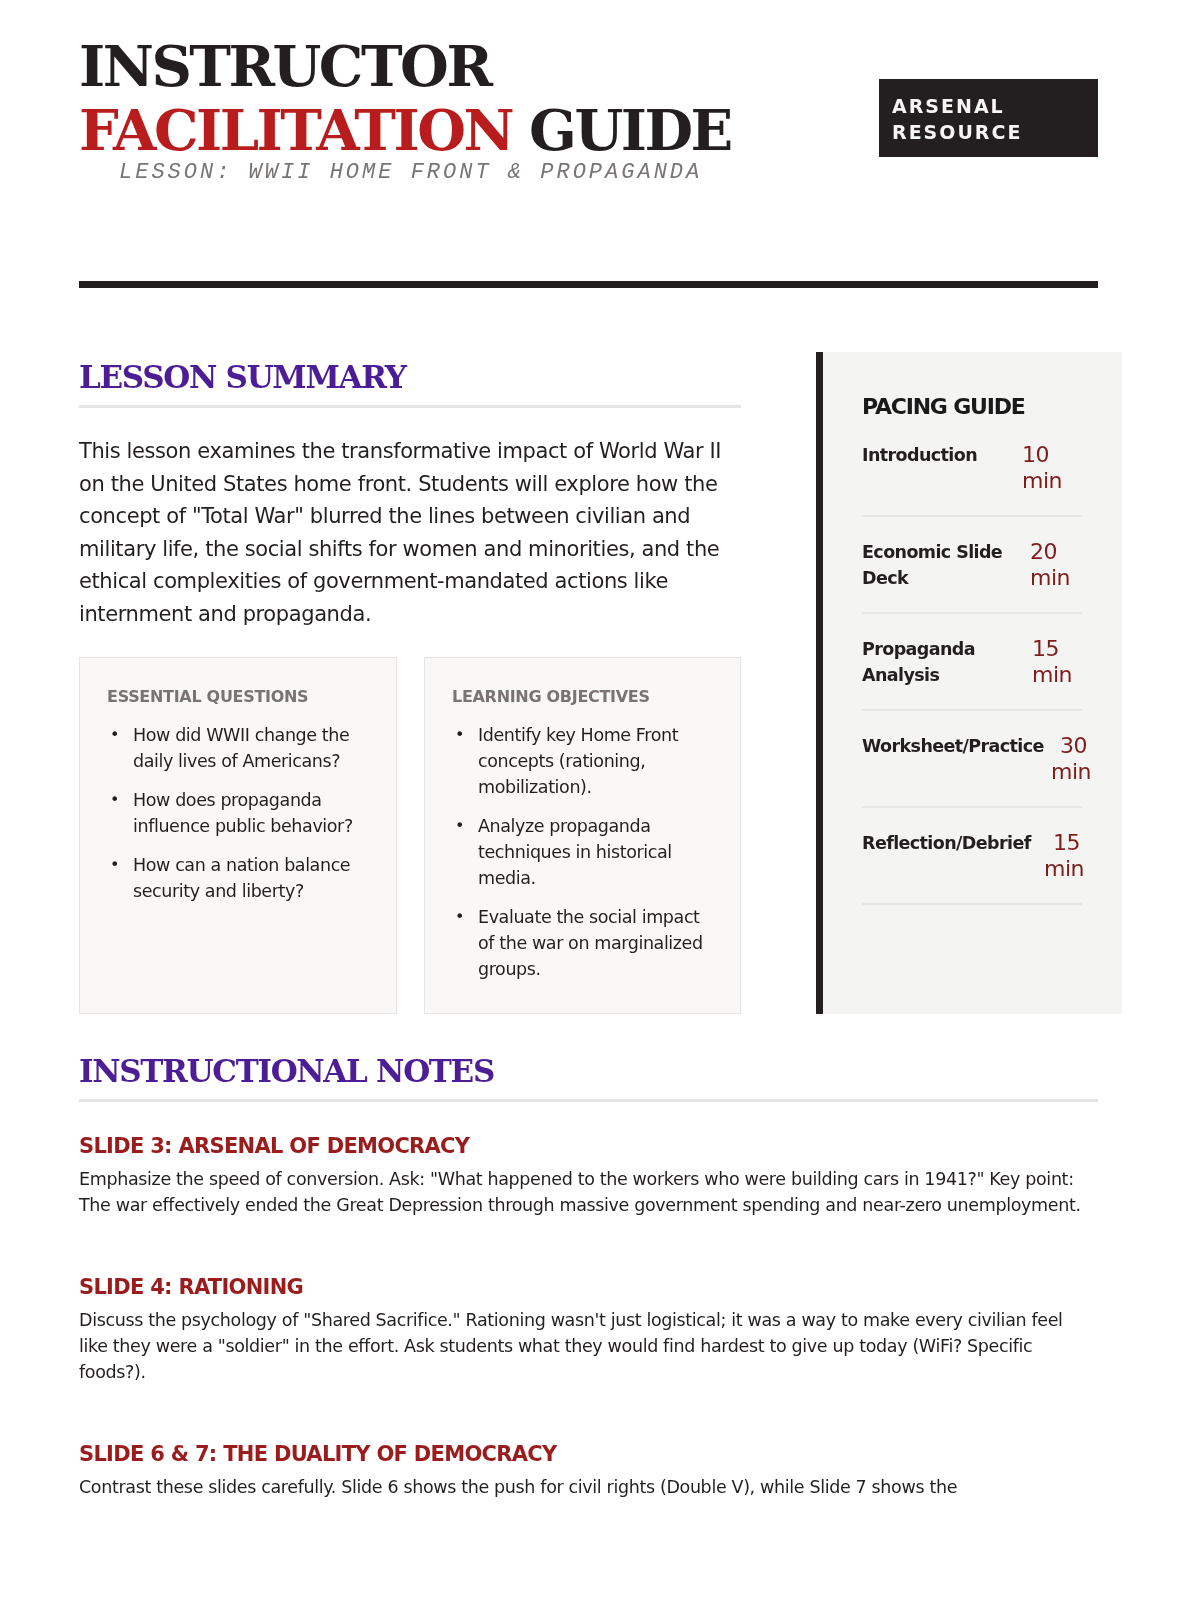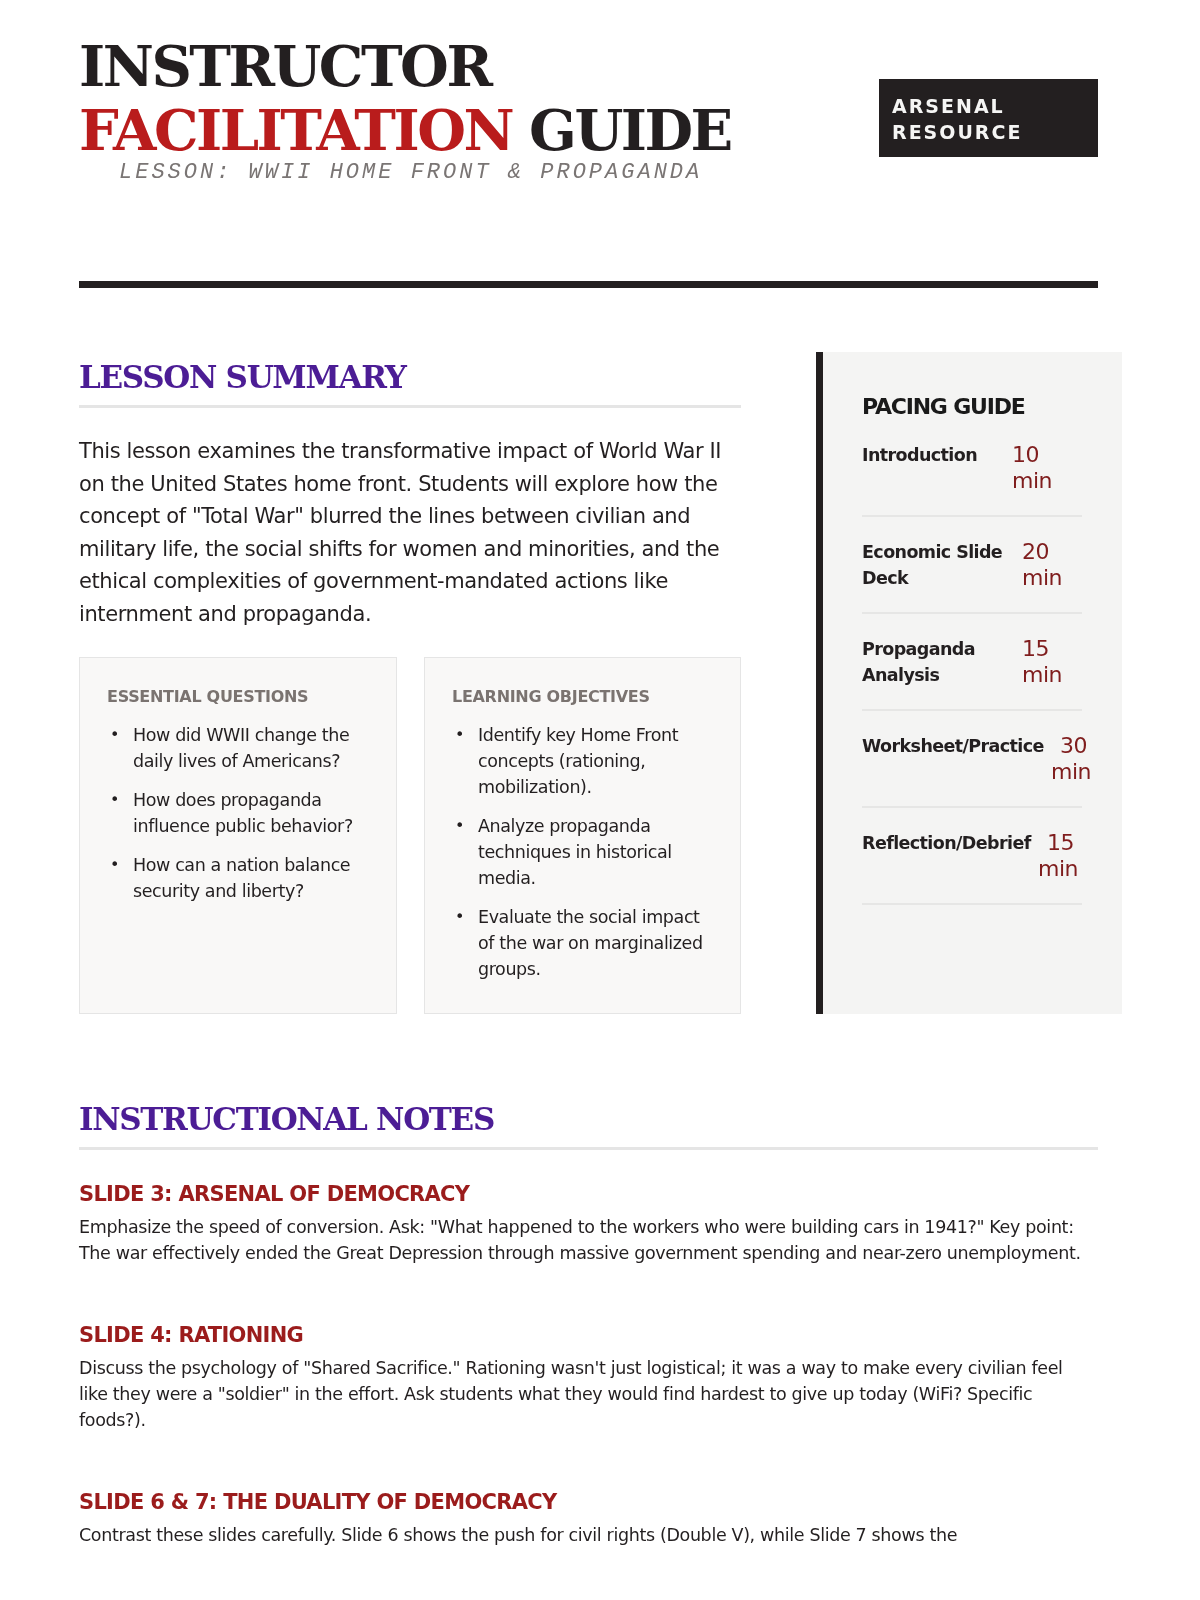--- a/index.html
+++ b/index.html
@@ -81,21 +81,21 @@
       background: #f4f4f3; border-left: 7px solid #231f20;
       padding: 40px 0 0 39px;
       margin-left: 24px;
     }
     .pacing-title {
       font-family: "DejaVu Sans", sans-serif; font-weight: bold;
       font-size: 22px; letter-spacing: -1.2px; color: #1a1a1a; line-height: 30px;
     }
     .pace-list { margin-top: 20px; width: 220px; }
     .pace-row {
-      display: flex; justify-content: flex-start;
+      display: flex; justify-content: space-between;
       border-bottom: 2px solid #e6e6e5; padding: 0 0 21px 0; margin-bottom: 22px;
     }
     .pace-label {
       font-family: "DejaVu Sans", sans-serif; font-weight: bold; font-size: 17.5px;
       line-height: 26px; color: #231f20; letter-spacing: -0.6px;
     }
     .pace-time {
       font-family: "DejaVu Sans", sans-serif; font-size: 22px;
       line-height: 26px; color: #7f1d1d; text-align: left; letter-spacing: -0.5px;
     }
@@ -104,21 +104,21 @@
     .pace-row.r1 .pace-label { width: 160px; }
     .pace-row.r1 .pace-time { width: 52px; padding-right: 0; }
     .pace-row.r2 .pace-label { width: 160px; }
     .pace-row.r2 .pace-time { width: 50px; }
     .pace-row.r3 .pace-label { width: 190px; white-space: nowrap; }
     .pace-row.r3 .pace-time { width: 36px; text-align: right; margin-right: -5px; }
     .pace-row.r4 .pace-label { width: 176px; white-space: nowrap; }
     .pace-row.r4 .pace-time { width: 36px; text-align: right; margin-right: 2px; }
 
     
-    .notes { position: absolute; left: 0; top: 1094px; width: 1019px; }
+    .notes { position: absolute; left: 0; top: 1046px; width: 1019px; }
     .note { margin-top: 29px; }
     .note + .note { margin-top: 54px; }
     .note-title {
       font-family: "DejaVu Sans", sans-serif; font-weight: bold;
       font-size: 21px; color: #9b1c1c; letter-spacing: -0.7px; line-height: 30px;
     }
     .note-body {
       margin-top: 5px;
       font-family: "DejaVu Sans", sans-serif; font-size: 17.5px;
       line-height: 26px; color: #231f20; letter-spacing: -0.35px;

